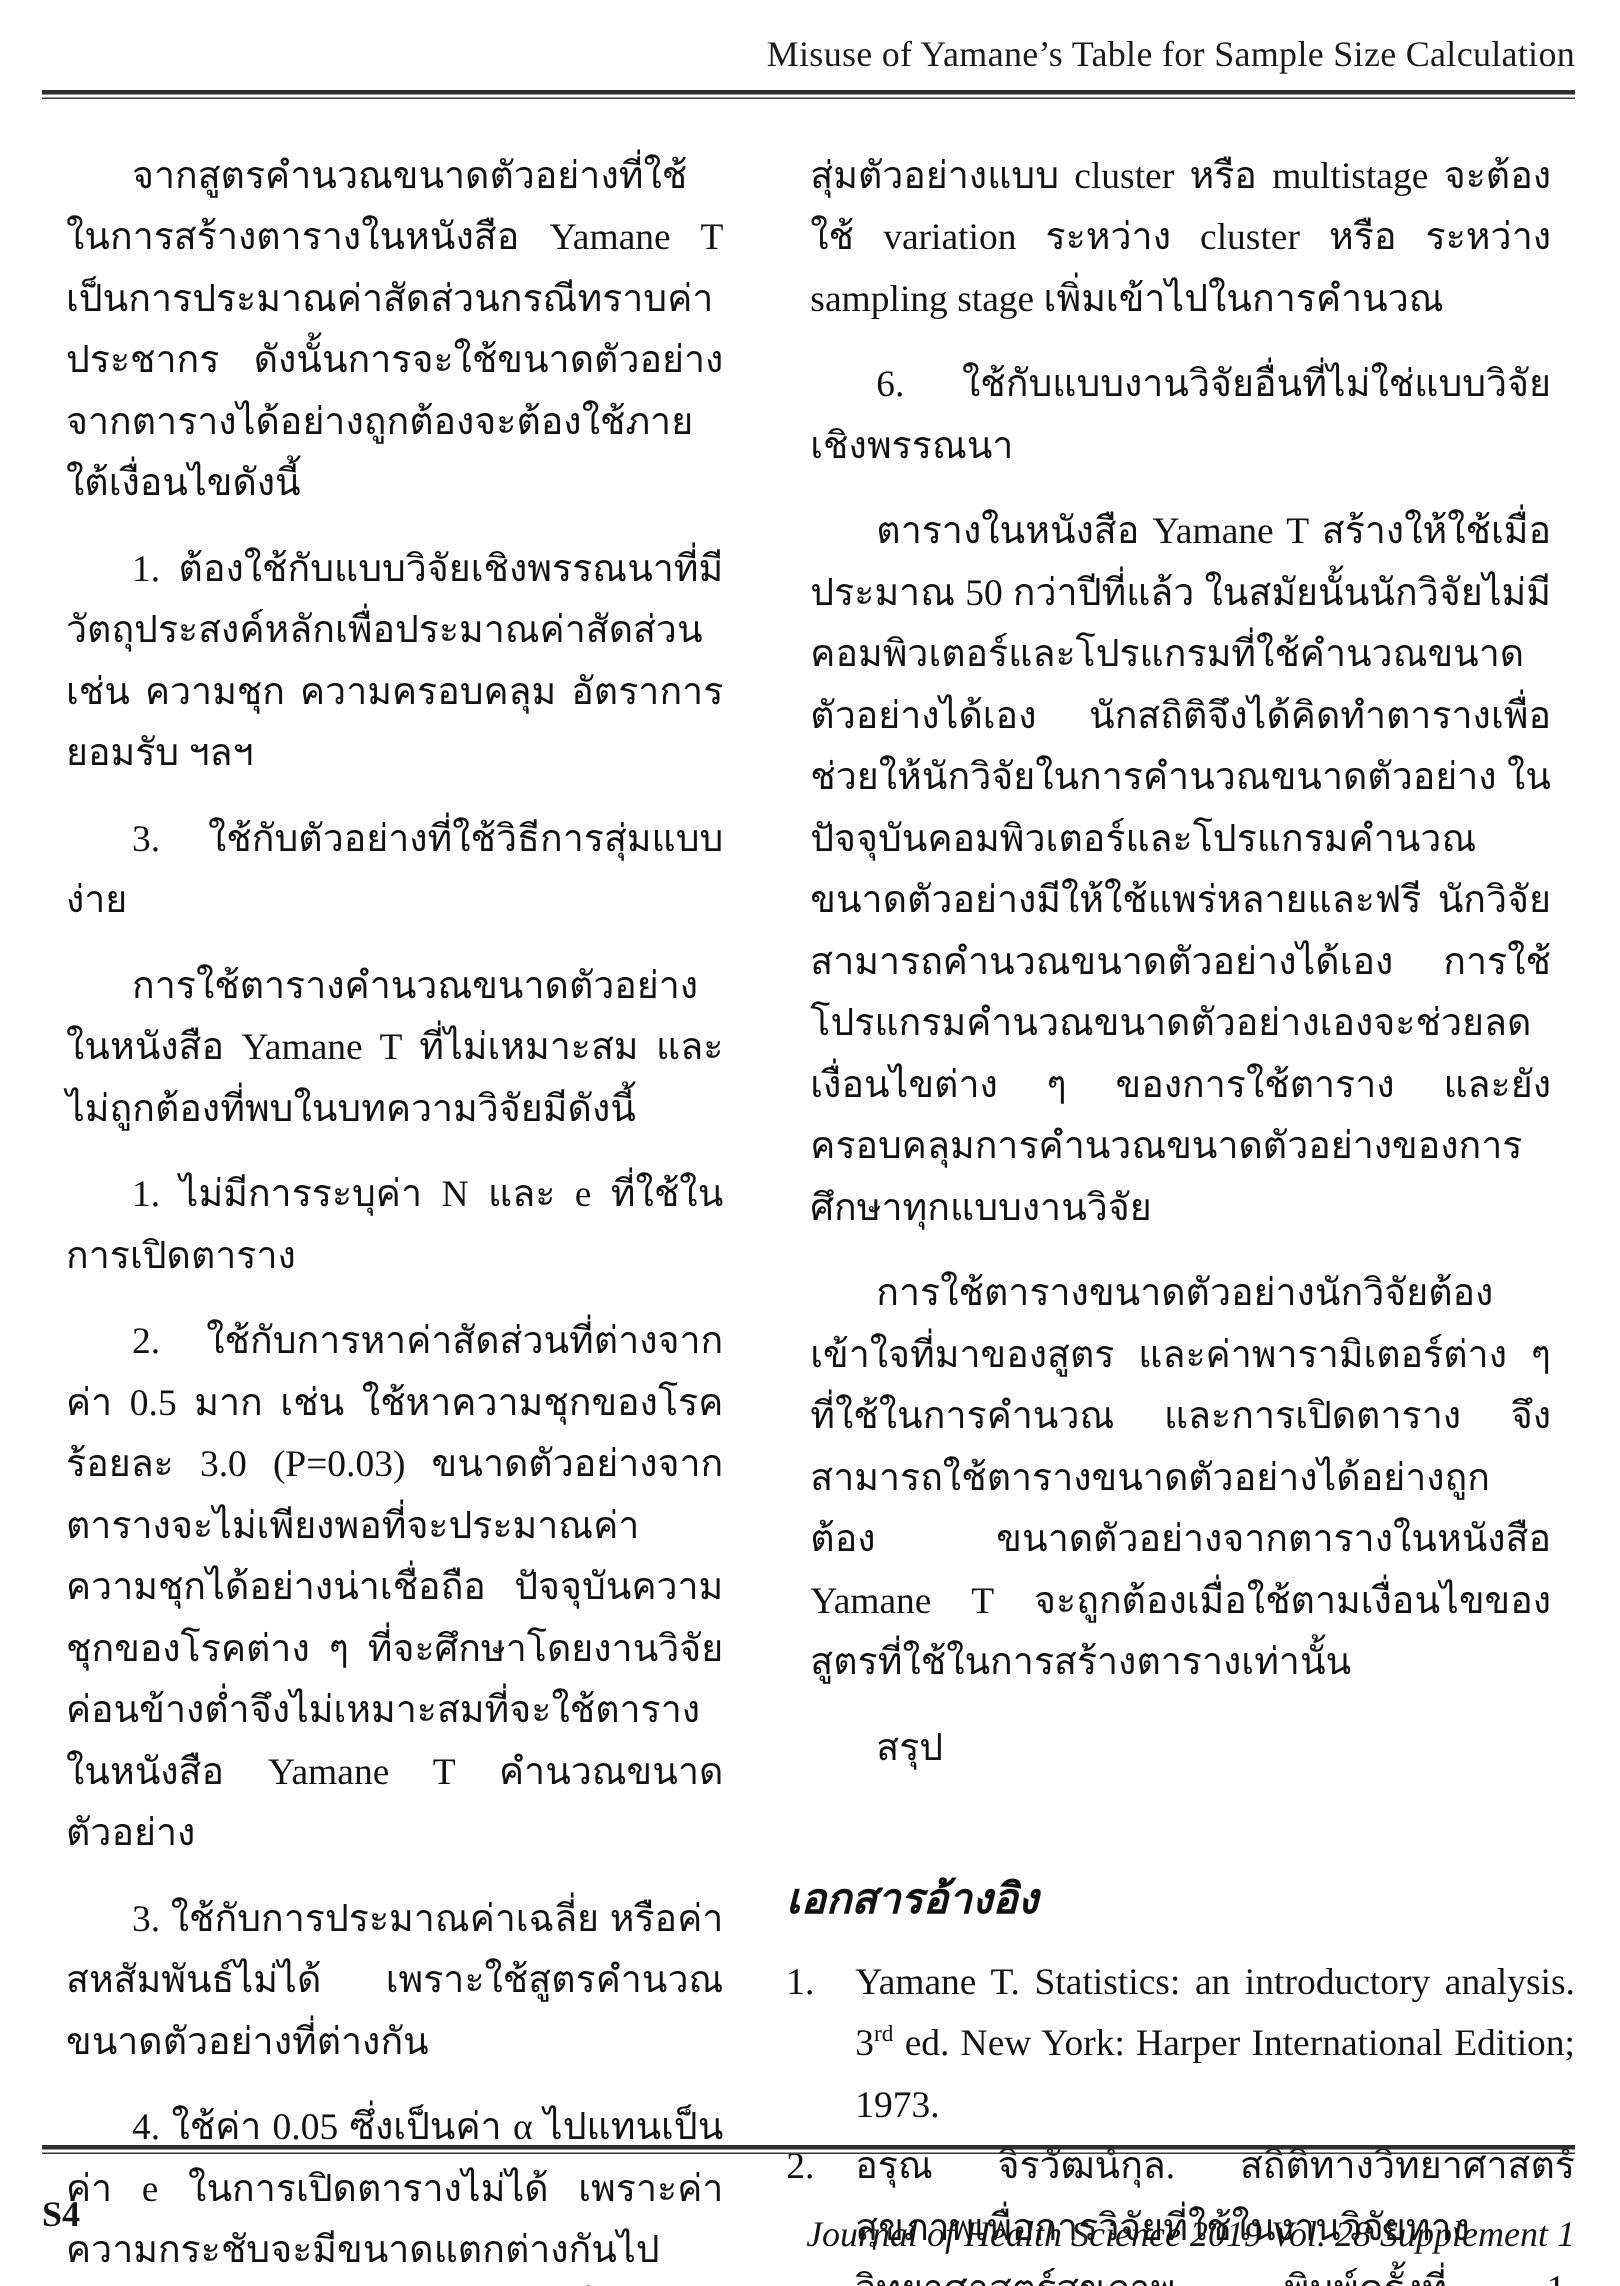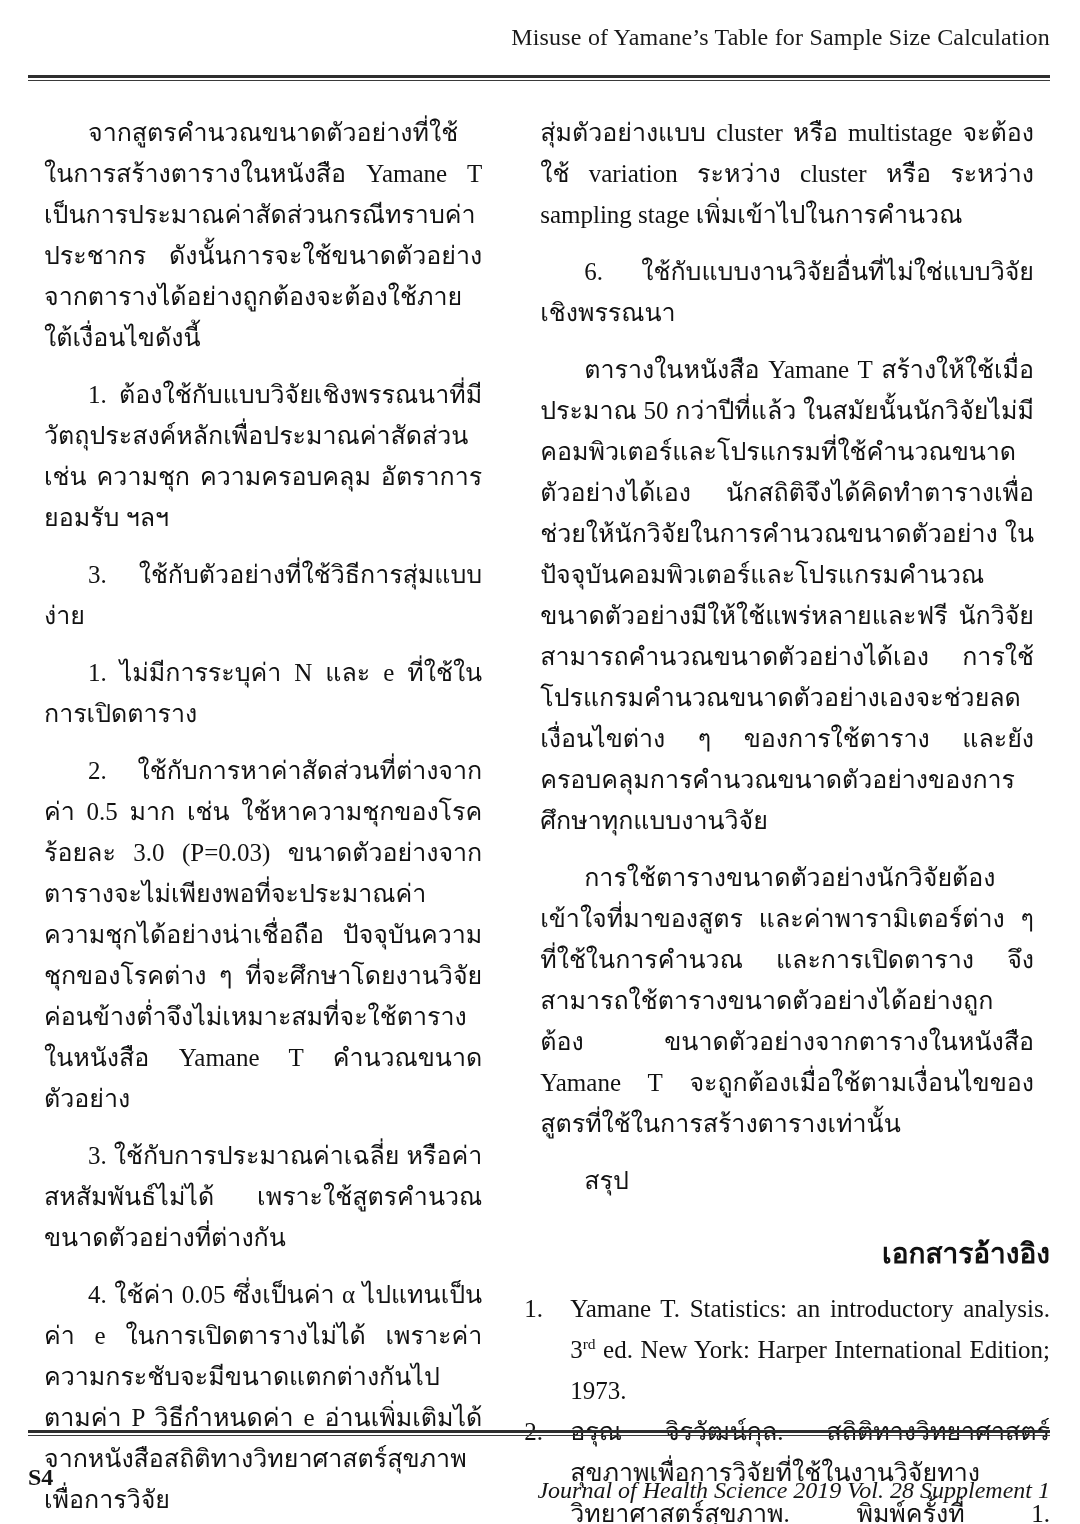--- a/index.html
+++ b/index.html
@@ -10,21 +10,21 @@
     font-family: "Liberation Serif", "DejaVu Serif", serif;
     position: relative;
     overflow: hidden;
   }
   .page { padding: 24px 30px 0 28px; }
 
   .header-title {
     text-align: right;
     font-size: 24px;
     letter-spacing: 0.2px;
-    margin-bottom: 24px;
+    margin-bottom: 9px;
     color: #1a1a1a;
   }
   .rule {
     height: 6px;
     border-top: 3px solid #2e2e2e;
     border-bottom: 1px solid #3a3a3a;
   }
 
   .content { display: flex; gap: 26px; margin-top: 15px; }
   .col {
@@ -32,25 +32,26 @@
     font-size: 25px;
     line-height: 41px;
     text-align: justify;
     color: #121212;
   }
   .col p { margin: 16px; }
   .indent { text-indent: 44px; }
   .space-above { margin-top: 41px; }
 
   .refs-heading {
-    text-align: right;
+    text-align: left;
     font-weight: 700;
     font-size: 28px;
-    margin: 32px 0 14px 0;
+    margin: 60px 0 14px 0;
     color: #111;
+    font-style: italic;
   }
   .ref { display: flex; }
   .ref-num { flex: 0 0 46px; }
   .ref-body { flex: 1; text-align: justify; }
 
   sup { font-size: 62%; vertical-align: super; line-height: 0; }
 
   .footer {
     position: absolute;
     left: 28px;
@@ -75,20 +76,21 @@
   <div class="header-title">Misuse of Yamane’s Table for Sample Size Calculation</div>
 
   <div class="rule"></div>
 
   <div class="content">
 
     <div class="col">
       <p class="indent">จากสูตรคำนวณขนาดตัวอย่างที่ใช้ในการสร้างตารางในหนังสือ Yamane T เป็นการประมาณค่าสัดส่วนกรณีทราบค่าประชากร ดังนั้นการจะใช้ขนาดตัวอย่างจากตารางได้อย่างถูกต้องจะต้องใช้ภายใต้เงื่อนไขดังนี้</p>
       <p class="indent">1. ต้องใช้กับแบบวิจัยเชิงพรรณนาที่มีวัตถุประสงค์หลักเพื่อประมาณค่าสัดส่วน เช่น ความชุก ความครอบคลุม อัตราการยอมรับ ฯลฯ</p>
       <p class="indent">3. ใช้กับตัวอย่างที่ใช้วิธีการสุ่มแบบง่าย</p>
+      <p class="indent">การใช้ตารางคำนวณขนาดตัวอย่างในหนังสือ Yamane T ที่ไม่เหมาะสม และไม่ถูกต้องที่พบในบทความวิจัยมีดังนี้</p>
       <p class="indent">1. ไม่มีการระบุค่า N และ e ที่ใช้ในการเปิดตาราง</p>
       <p class="indent">2. ใช้กับการหาค่าสัดส่วนที่ต่างจากค่า 0.5 มาก เช่น ใช้หาความชุกของโรคร้อยละ 3.0 (P=0.03) ขนาดตัวอย่างจากตารางจะไม่เพียงพอที่จะประมาณค่าความชุกได้อย่างน่าเชื่อถือ ปัจจุบันความชุกของโรคต่าง ๆ ที่จะศึกษาโดยงานวิจัยค่อนข้างต่ำจึงไม่เหมาะสมที่จะใช้ตารางในหนังสือ Yamane T คำนวณขนาดตัวอย่าง</p>
       <p class="indent">3. ใช้กับการประมาณค่าเฉลี่ย หรือค่าสหสัมพันธ์ไม่ได้ เพราะใช้สูตรคำนวณขนาดตัวอย่างที่ต่างกัน</p>
       <p class="indent"><span>4. ใช้ค่า 0.05 ซึ่งเป็นค่า α ไปแทนเป็นค่า e ในการเปิดตารางไม่ได้ เพราะค่าความกระชับจะมีขนาดแตกต่างกันไปตามค่า P วิธีกำหนดค่า e อ่านเพิ่มเติมได้จากหนังสือสถิติทางวิทยาศาสตร์สุขภาพเพื่อการวิจัย</span></p>
 
     </div>
 
     <div class="col">
       <p>สุ่มตัวอย่างแบบ cluster หรือ multistage จะต้องใช้ variation ระหว่าง cluster หรือ ระหว่าง sampling stage เพิ่มเข้าไปในการคำนวณ</p>
       <p class="indent">6. ใช้กับแบบงานวิจัยอื่นที่ไม่ใช่แบบวิจัยเชิงพรรณนา</p>

